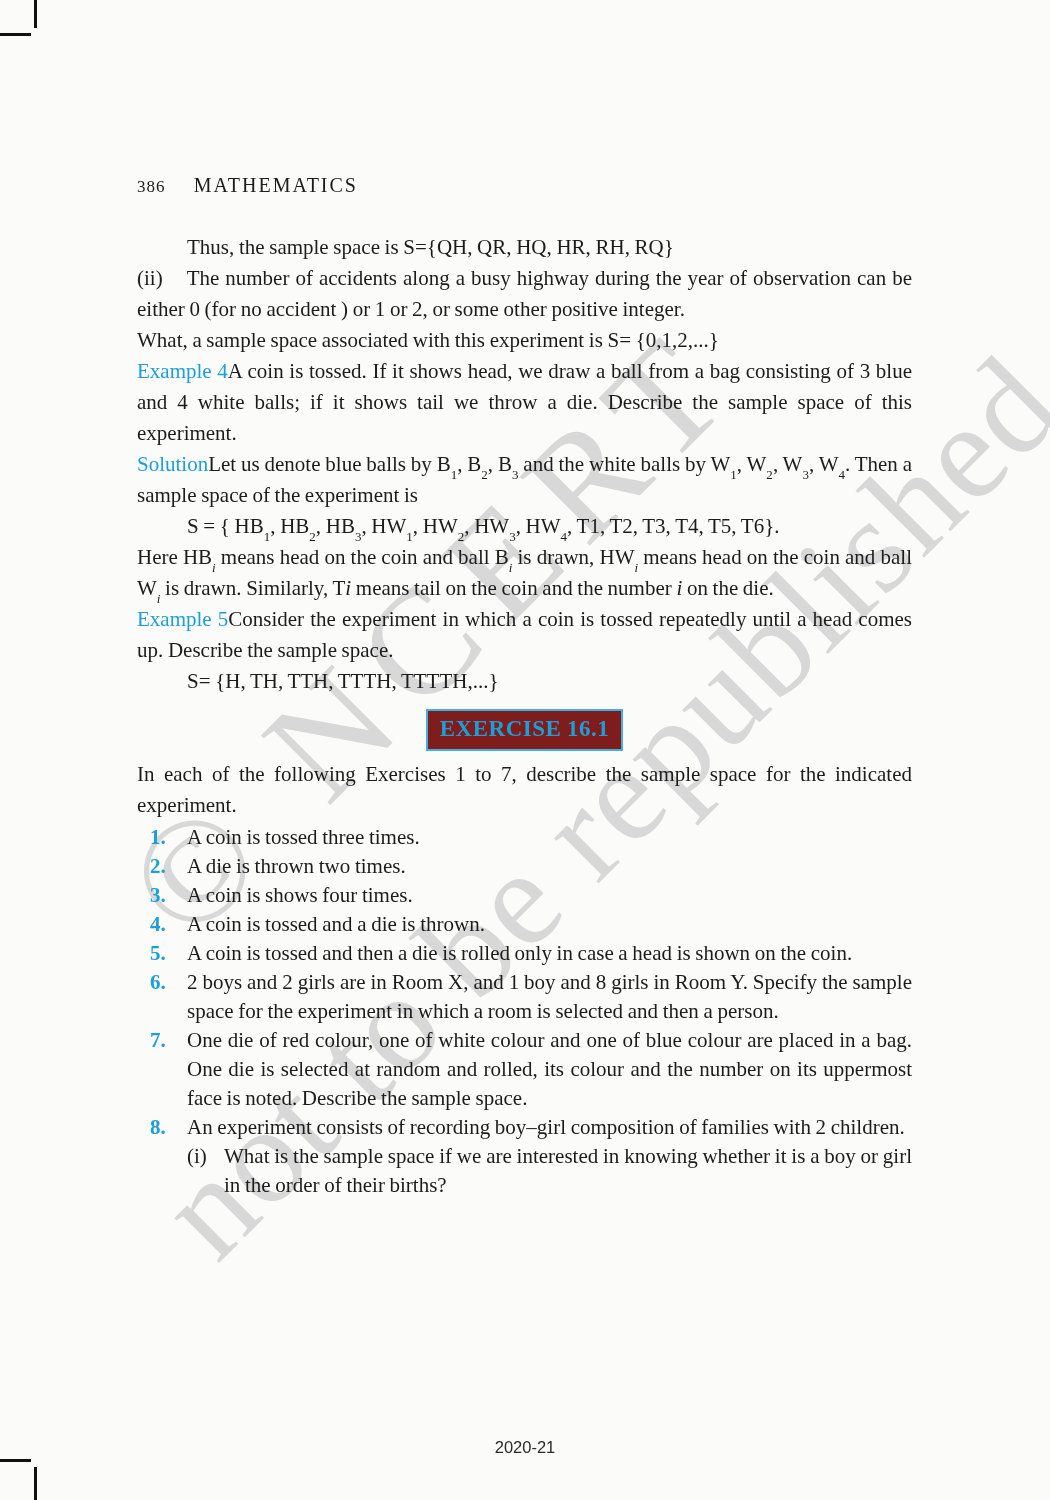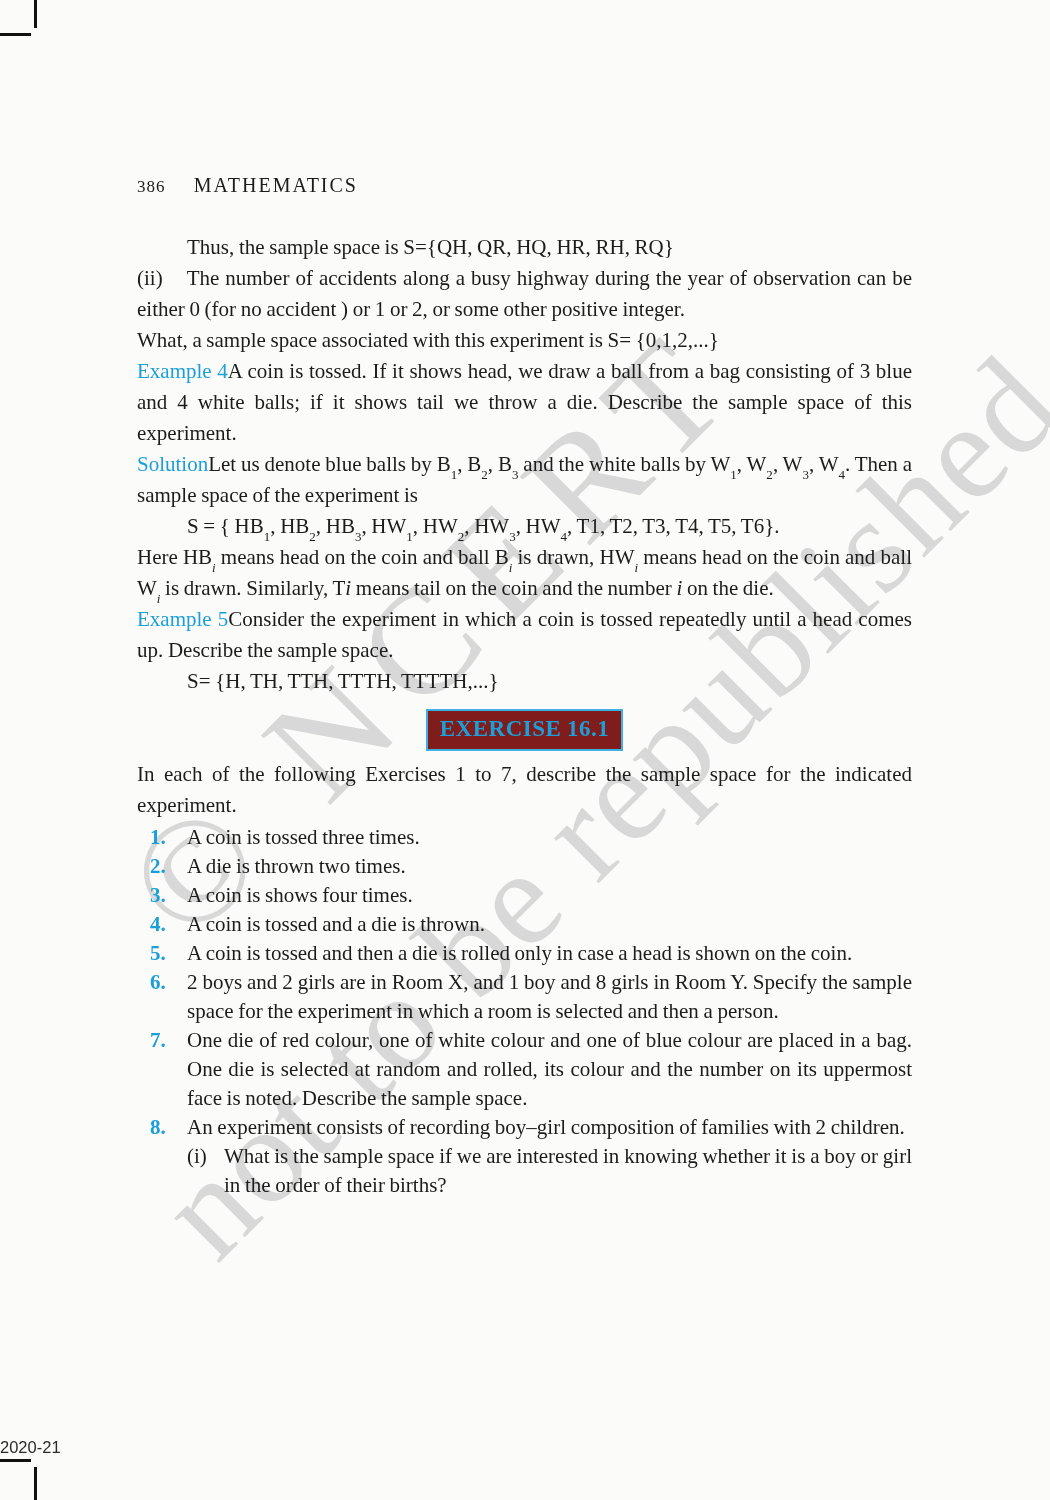--- a/index.html
+++ b/index.html
@@ -19,21 +19,21 @@
     position:absolute;left:-80px;top:470px;width:1200px;z-index:1;
     transform:rotate(-45deg);text-align:center;color:#d8d8d8;
     user-select:none;pointer-events:none;white-space:nowrap;
   }
   .wm1{font-size:150px;line-height:250px;letter-spacing:22px;}
   .wm2{font-size:138px;line-height:250px;letter-spacing:2px;}
   
   .pg-header{position:absolute;left:137px;top:174px;z-index:2;font-size:17px;}
   .pg-num{letter-spacing:1px;margin-top:20px;}
   .pg-section{margin-left:24px;font-size:20px;letter-spacing:2px;}
-  .pg-footer{position:absolute;left:0;top:1438px;width:1050px;z-index:2;
+  .pg-footer{position:absolute;left:0;top:1438px;width:1050px;text-align:center;z-index:2;
     font-family:"Liberation Sans","DejaVu Sans",sans-serif;font-size:16.5px;color:#2b2b2b;}
   
   .content{position:absolute;left:137px;top:232px;width:775px;z-index:2;
     font-size:21px;line-height:31px;word-spacing:-0.6px;}
   .content p{margin:0;text-align:justify;}
   .indent{text-indent:50px;}
   .p-std{margin-top:2px;}
   .p-block{margin-top:4px;}
   .para-ex{margin-top:6px;}
   .para-ex2{margin-top:8px;}

